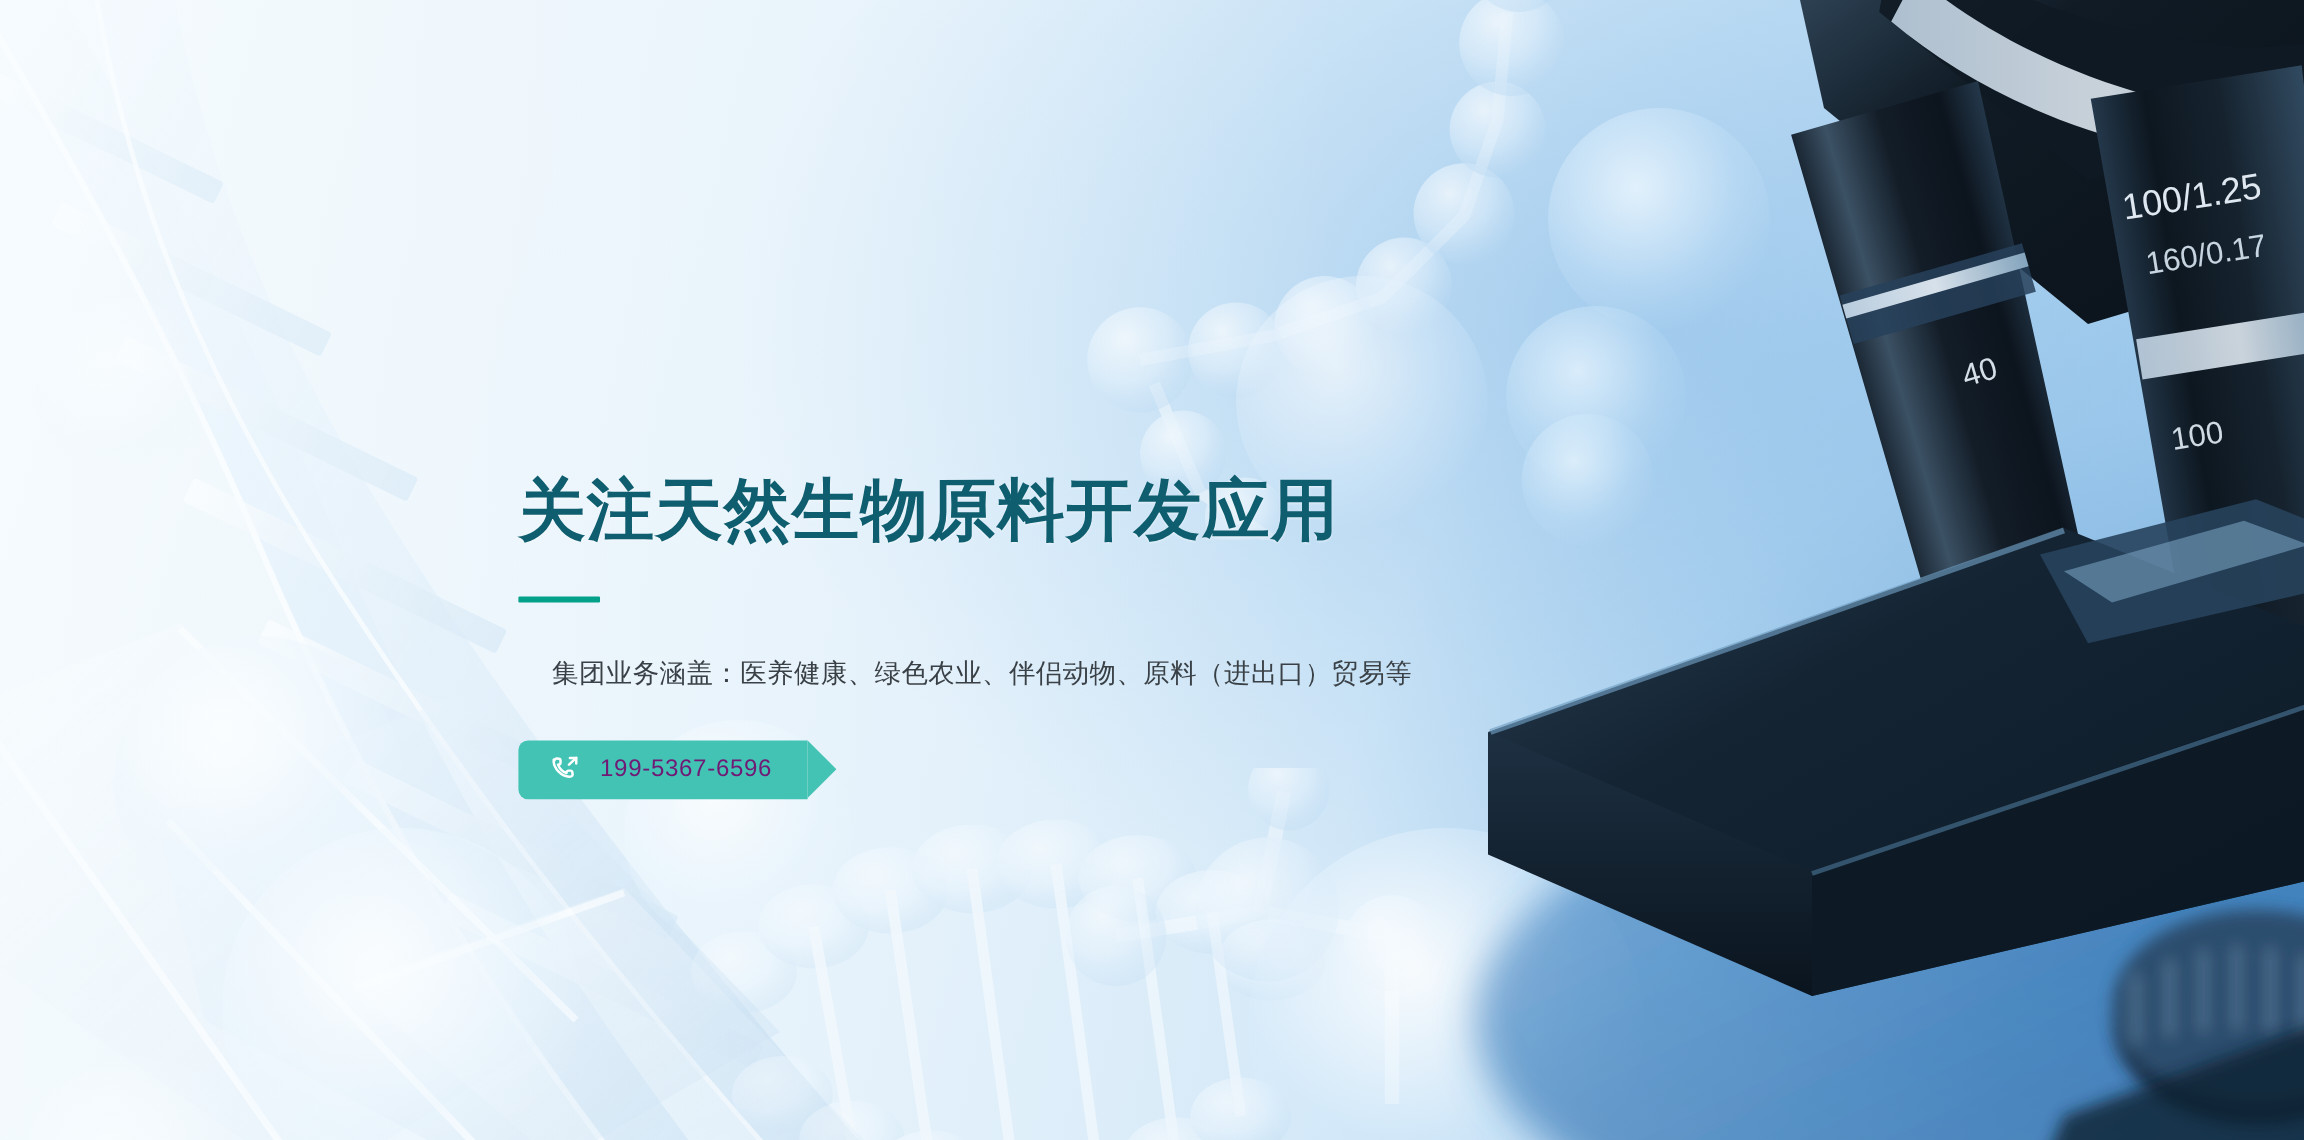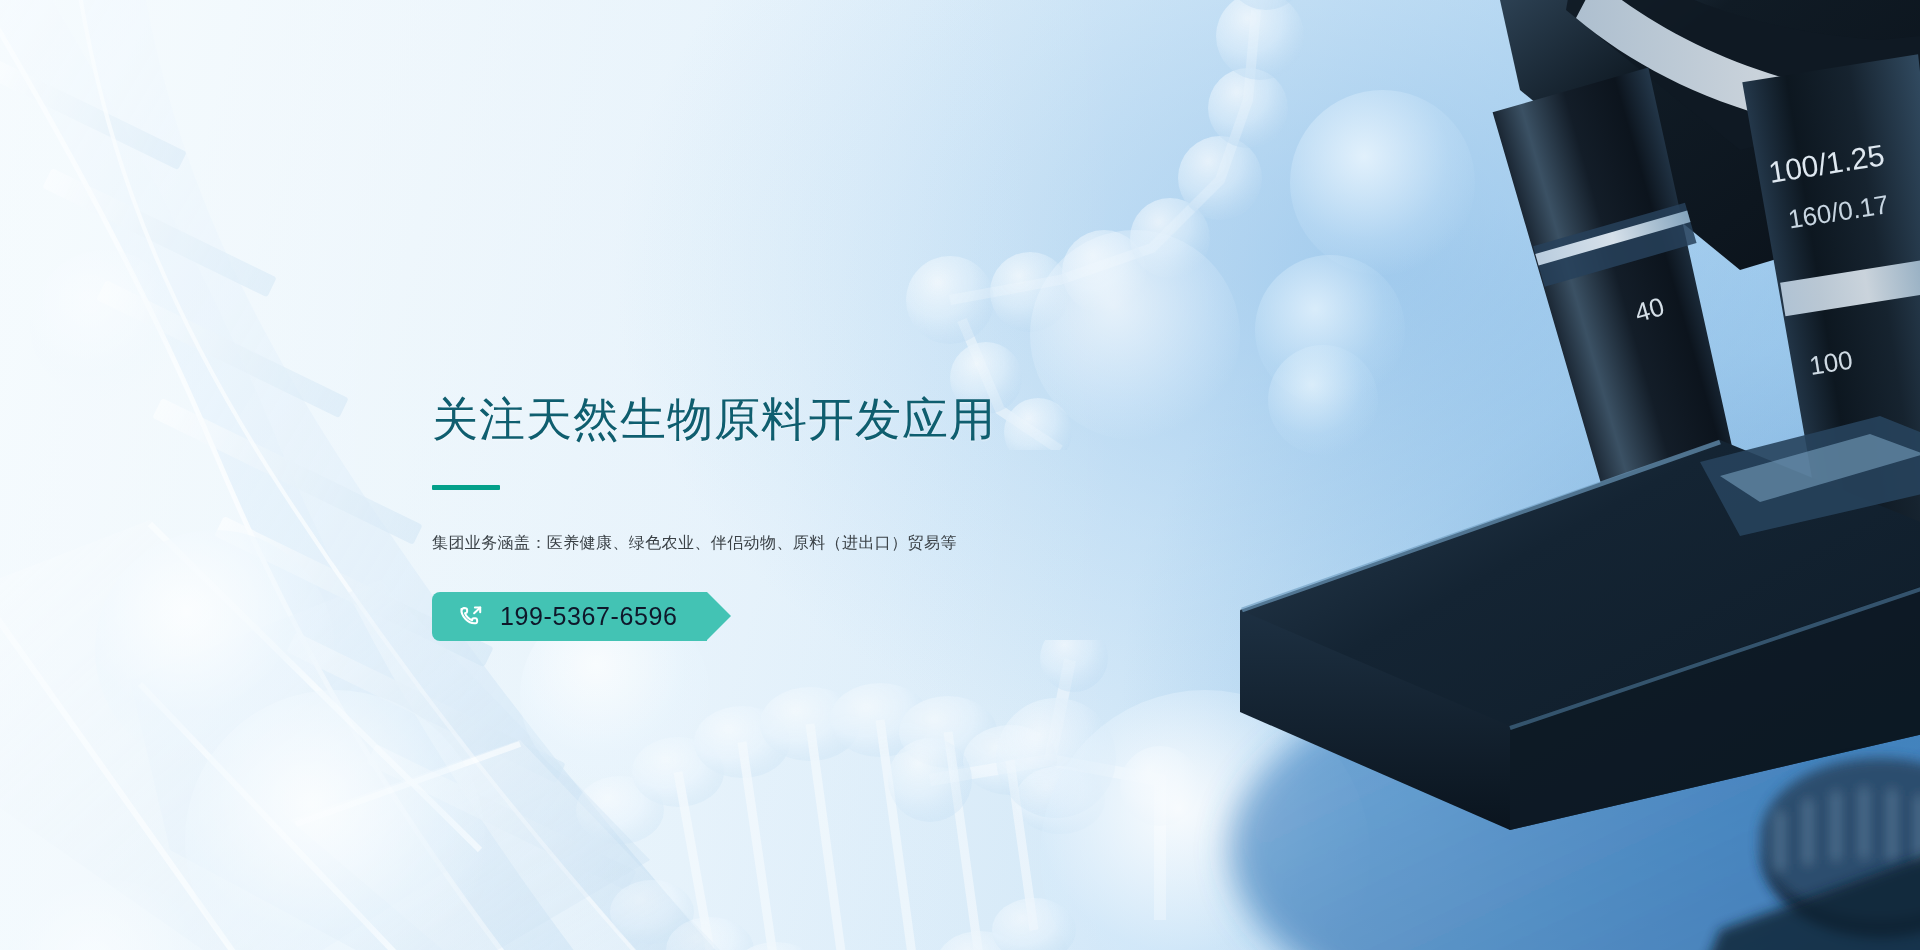--- a/index.html
+++ b/index.html
@@ -64,42 +64,43 @@
   
   .wash{
     position:absolute; left:0; top:0; width:1120px; height:950px;
     background:linear-gradient(90deg, rgba(247,252,255,.55) 0%, rgba(245,251,255,.30) 45%, rgba(245,251,255,0) 100%);
   }
 
   
   .content{ position:absolute; left:432px; top:392px; width:760px; }
 
   .headline{
-    font-size:46px;
-    font-weight:400;
+    font-size:56px;
+    font-weight:700;
     letter-spacing:1px;
     line-height:1.18;
     color:#0f5e6f;
     text-shadow:0 1px 2px rgba(255,255,255,.55);
     white-space:nowrap;
   }
 
   .rule{
     width:68px; height:5px;
     background:#03a08a;
     margin-top:39px;
     border-radius:1px;
   }
 
   .subtitle{
     margin-top:36px;
-    font-size:16px;
+    font-size:22px;
     line-height:2.12;
     color:#3a4146;
     letter-spacing:.4px;
+    margin-left:28px;
   }
   .subtitle .ln{ display:block; }
 
   
   .cta-wrap{ margin-top:32px; }
   .cta{
     position:relative;
     display:inline-flex;
     align-items:center;
     gap:16px;
@@ -114,22 +115,22 @@
   .cta::after{
     content:"";
     position:absolute;
     right:-24px; top:0;
     width:0; height:0;
     border-top:24.5px solid transparent;
     border-bottom:24.5px solid transparent;
     border-left:24px solid #43c3b4;
   }
   .cta .tel{
-    font-size:25px;
-    color:#0f172a;
+    font-size:20px;
+    color:#701a75;
     letter-spacing:.6px;
     line-height:1;
     white-space:nowrap;
   }
   .cta .ico{ display:flex; width:26px; height:26px; }
   .cta .ico svg{ width:26px; height:26px; display:block; }
 </style>
 </head>
 <body>
 

